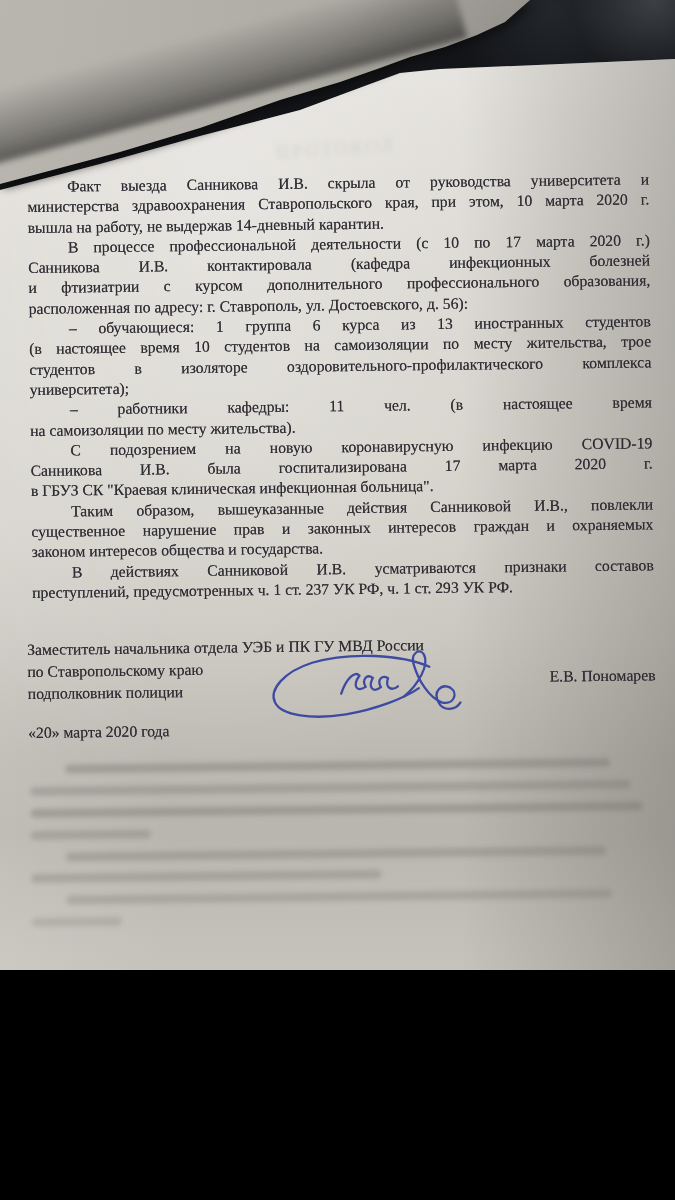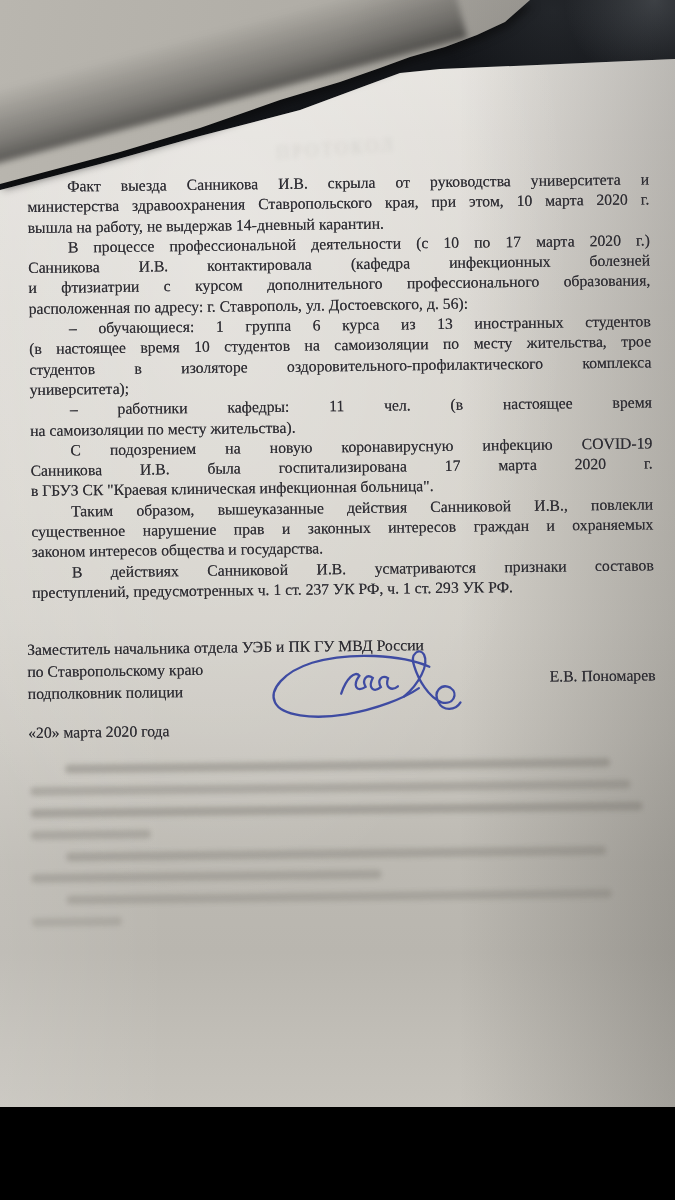--- a/index.html
+++ b/index.html
@@ -1,16 +1,16 @@
 <!DOCTYPE html>
 <html><head>
 <meta charset="utf-8">
 <style>
   html,body{margin:0;padding:0;background:#000;}
-  .scene{position:relative;width:675px;height:1107px;overflow:hidden;
+  .scene{position:relative;width:675px;height:970px;overflow:hidden;
          font-family:"Liberation Serif","DejaVu Serif",serif;}
   
   .bg{position:absolute;inset:0;
       background:
         radial-gradient(circle at 97% 0%, rgba(110,115,120,.45), transparent 7%),
         radial-gradient(circle at 82% 1%, rgba(70,75,80,.30), transparent 9%),
         radial-gradient(ellipse at 55% 100%, rgba(52,58,66,.30), transparent 8%),
         linear-gradient(#14161a, #0b0d10 55%, #060709);}
   
   .paper{position:absolute;inset:0;

